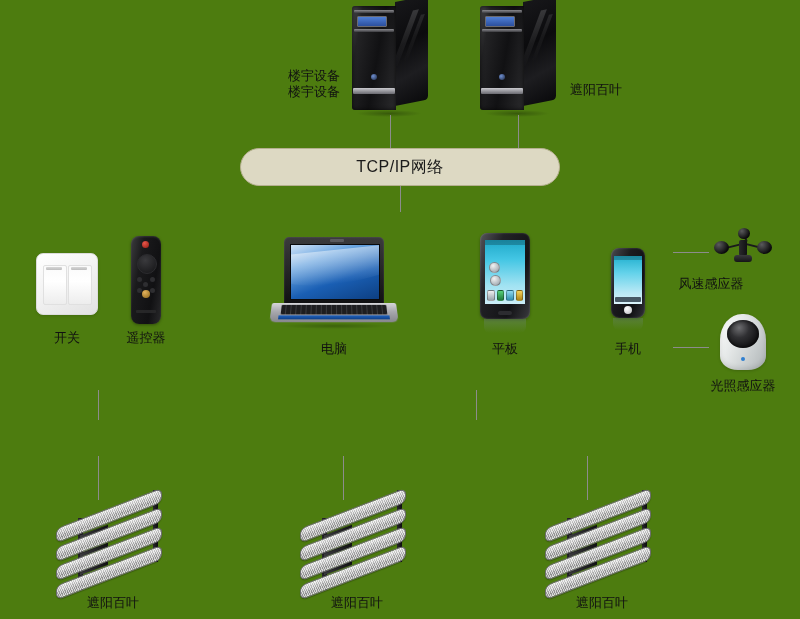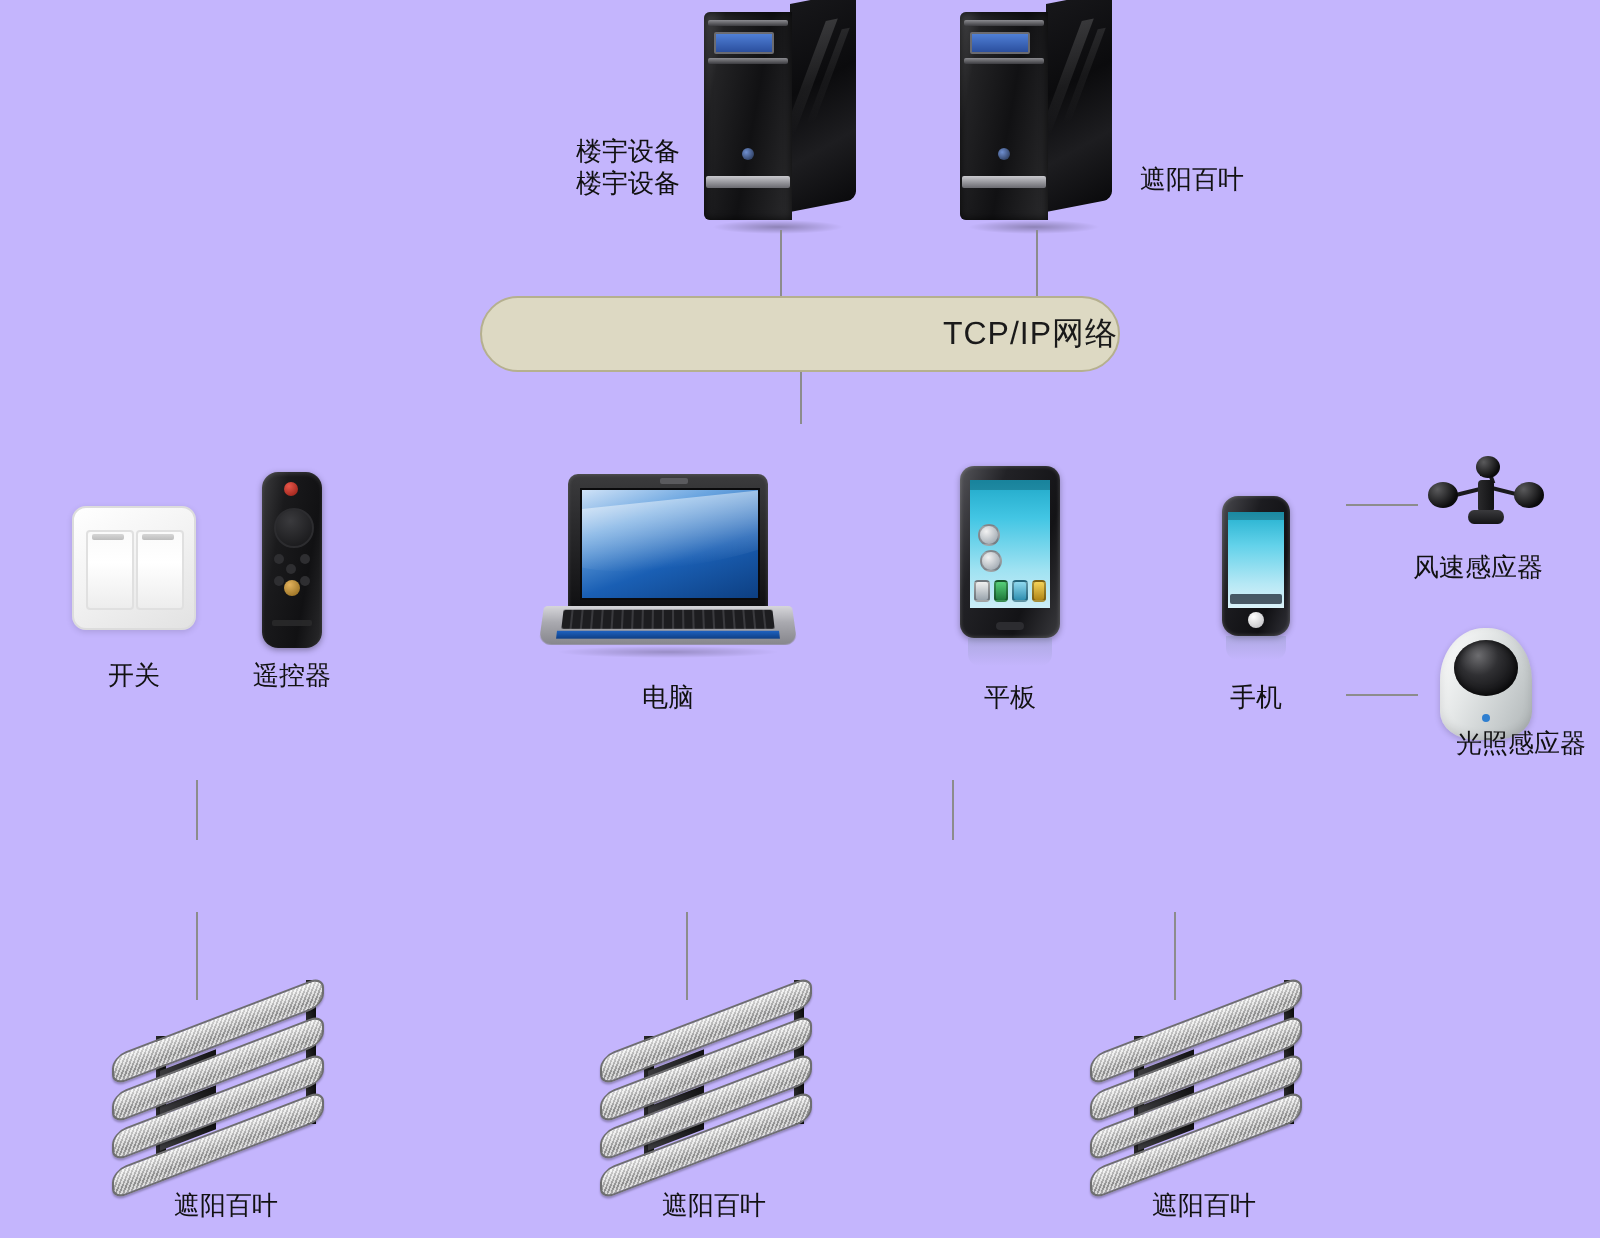--- a/index.html
+++ b/index.html
@@ -7,21 +7,21 @@
     padding: 0;
     background: #ffffff;
   }
   body {
     font-family: "Liberation Sans", "DejaVu Sans", sans-serif;
   }
   #stage {
     position: relative;
     width: 800px;
     height: 619px;
-    background: #c4b5fd;
+    background: #4d7c0f;
     overflow: hidden;
   }
 
   
   .vline {
     position: absolute;
     width: 1px;
     background: #8c8c8c;
   }
   .hline {
@@ -395,21 +395,21 @@
     <div class="srv-bar-mid"></div>
     <div class="srv-btn"></div>
     <div class="srv-bar-bot"></div>
     <div class="srv-shadow"></div>
   </div>
   <div class="lbl" style="left:570px; top:82px; width:120px; text-align:left;">遮阳百叶</div>
 
   <div class="vline" style="left:390px; top:115px; height:35px;"></div>
   <div class="vline" style="left:518px; top:115px; height:35px;"></div>
 
-  <div class="netbar" style="left:240px; top:148px; width:320px; height:38px;justify-content:flex-end;">
+  <div class="netbar" style="left:240px; top:148px; width:320px; height:38px;">
     <span>TCP/IP网络</span>
   </div>
 
   <div class="vline" style="left:400px; top:186px; height:26px;"></div>
 
 
   <div class="switch" style="left:36px; top:253px;">
     <div class="sw-plate"></div>
     <div class="sw-rock l"></div>
     <div class="sw-rock r"></div>
@@ -482,29 +482,29 @@
     <div class="an-top"></div>
     <div class="an-arm" style="left:10px; top:15px; width:24px; transform:rotate(-14deg);"></div>
     <div class="an-arm" style="left:30px; top:15px; width:24px; transform:rotate(14deg);"></div>
     <div class="an-arm" style="left:28px; top:6px; width:10px; transform:rotate(70deg);"></div>
     <div class="an-hub"></div>
     <div class="an-cup" style="left:2px; top:11px;"></div>
     <div class="an-cup" style="left:45px; top:11px;"></div>
     <div class="an-cup" style="left:26px; top:-2px; width:12px; height:11px;"></div>
     <div class="an-base"></div>
   </div>
-  <div class="lbl" style="left:689px; top:276px; width:100px;">风速感应器</div>
+  <div class="lbl" style="left:661px; top:276px; width:100px;">风速感应器</div>
 
   <div class="hline" style="left:673px; top:347px; width:36px;"></div>
   <div class="lightsensor" style="left:720px; top:314px;">
     <div class="ls-body"></div>
     <div class="ls-lens"></div>
     <div class="ls-led"></div>
   </div>
-  <div class="lbl" style="left:693px; top:364px; width:100px;text-align:right;">光照感应器</div>
+  <div class="lbl" style="left:693px; top:378px; width:100px;">光照感应器</div>
 
   <div class="vline" style="left:98px; top:390px; height:30px;"></div>
   <div class="vline" style="left:476px; top:390px; height:30px;"></div>
 
 
   <div class="vline" style="left:98px; top:456px; height:44px;"></div>
   <div class="vline" style="left:343px; top:456px; height:44px;"></div>
   <div class="vline" style="left:587px; top:456px; height:44px;"></div>
 
   <div class="louver" style="left:56px; top:490px;">

